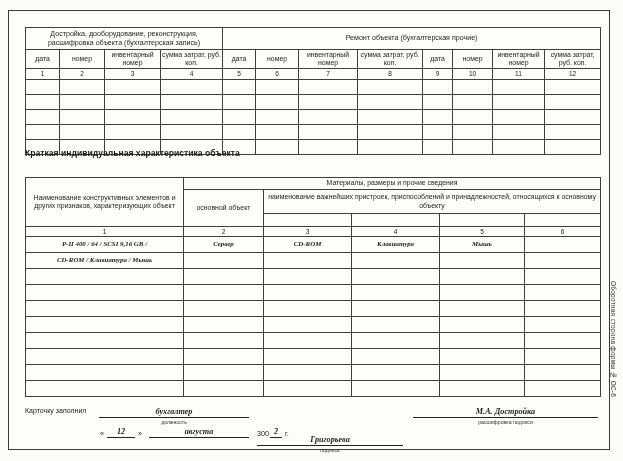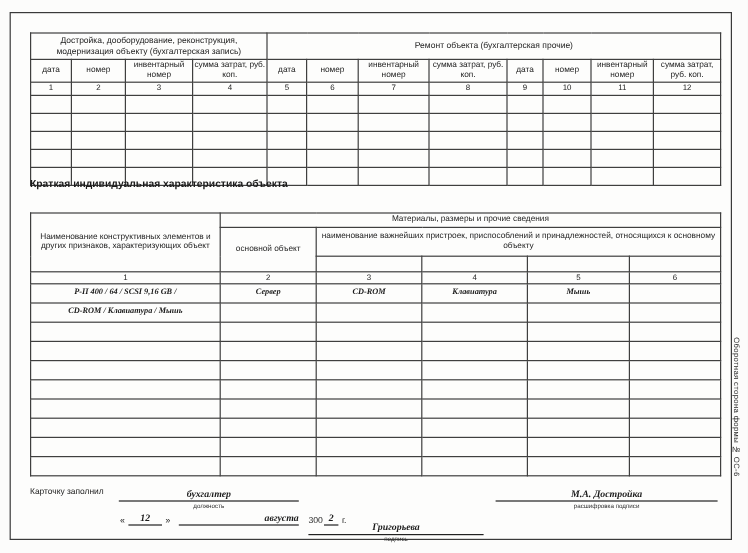--- a/index.html
+++ b/index.html
@@ -58,21 +58,21 @@
   }
   .sig-label { font-size:5.2px; color:#333; text-align:center; padding-top:1px; }
 
   .date-line { position:absolute; left:97px; top:427px; display:flex; align-items:flex-end; font-size:7.2px; }
   .date-line .q { padding:0 3px; }
   .dl-day, .dl-month, .dl-year {
     font-family:"Liberation Serif", serif; font-style:italic; font-weight:bold;
     font-size:8.2px; border-bottom:1px solid #222; text-align:center; padding-bottom:1px;
   }
   .dl-day { min-width:28px; }
-  .dl-month { min-width:100px; margin-left:4px;text-align:right; }
+  .dl-month { min-width:100px; margin-left:4px; }
   .dl-year { min-width:12px; }
   .dl-century { margin-left:8px; padding-right:1px; }
   .dl-glabel { margin-left:3px; }
 
   
   .side-note {
     position:absolute; left:610px; top:281px;
     writing-mode:vertical-rl;
     font-size:6.4px; color:#2a2a2a; letter-spacing:0.3px;
     white-space:nowrap;
@@ -94,21 +94,21 @@
         <col style="width:43px">
         <col style="width:59px">
         <col style="width:65px">
       <col style="width:30px">
         <col style="width:40px">
         <col style="width:52px">
         <col style="width:56px">
     </colgroup>
     <tbody>
       <tr>
-        <td class="title-cell" colspan="4">Достройка, дооборудование, реконструкция, модернизация объекту (бухгалтерская запись)</td>
+        <td class="title-cell" colspan="4">Достройка, дооборудование, реконструкция, расшифровка объекта (бухгалтерская запись)</td>
         <td class="title-cell" colspan="8">Ремонт объекта (бухгалтерская прочие)</td>
       </tr>
       <tr>
         <td class="hdr-cell">дата</td>
         <td class="hdr-cell">номер</td>
         <td class="hdr-cell">инвентарный номер</td>
         <td class="hdr-cell">сумма затрат, руб. коп.</td>
         <td class="hdr-cell">дата</td>
         <td class="hdr-cell">номер</td>
         <td class="hdr-cell">инвентарный номер</td>

